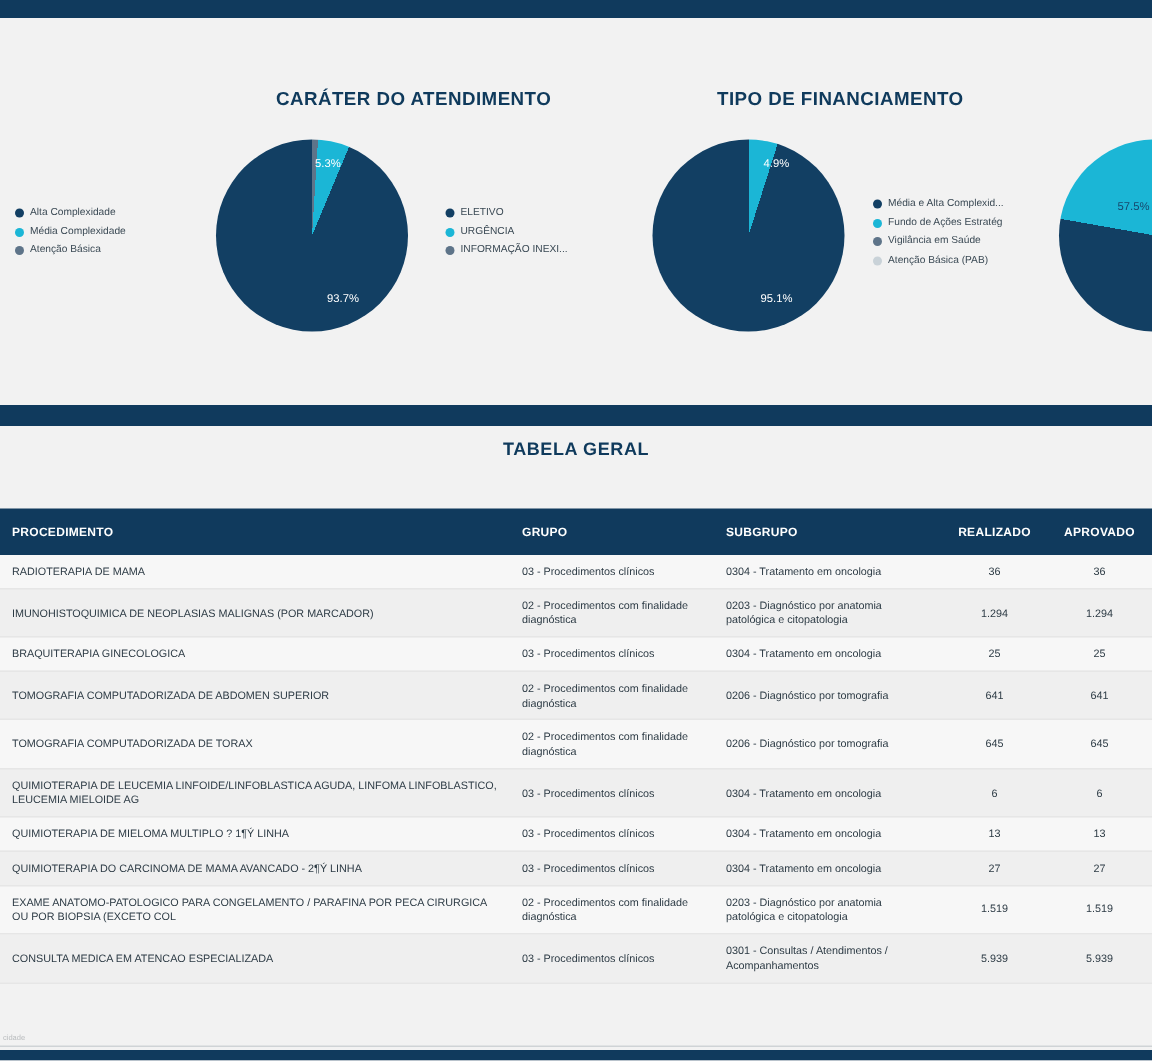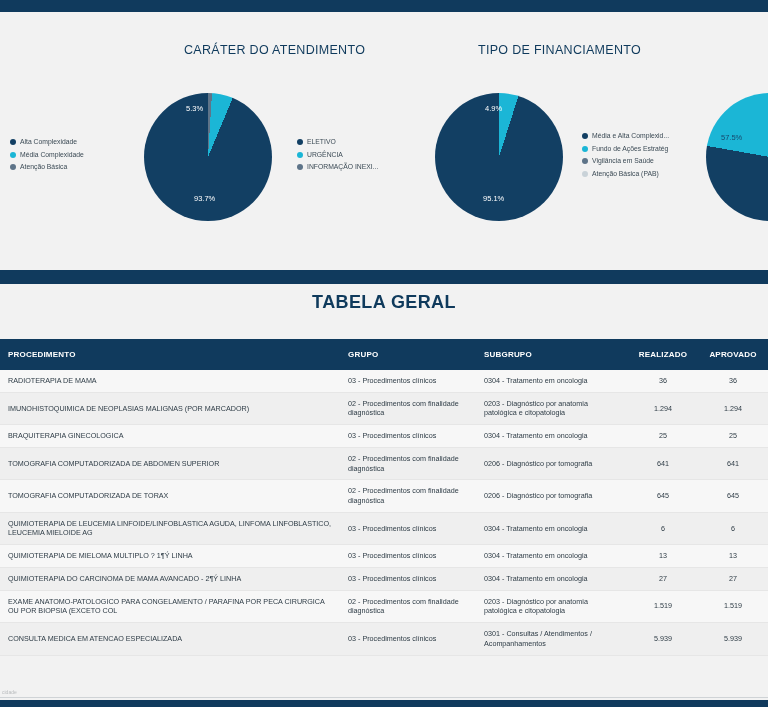--- a/index.html
+++ b/index.html
@@ -11,42 +11,43 @@
   }
   #page { position: relative; width: 768px; height: 707px; background: #f2f2f2; }
 
   
   .topbar { position: absolute; left: 0; top: 0; width: 768px; height: 12px; background: #103A5D; }
 
   
   .charts-band { position: absolute; left: 0; top: 12px; width: 768px; height: 258px; background: #f2f2f2; }
 
   .chart-title {
-    position: absolute; font-size: 12.5px; font-weight: normal;
-    color: #0F3A5C; letter-spacing: .3px; white-space: nowrap;
+    position: absolute; font-size: 12.5px; font-weight: bold;
+    color: #0F3A5C; letter-spacing: .3px; white-space: nowrap; margin-top: 16px;
   }
 
   .pie-wrap { position: absolute; }
   .pie { border-radius: 50%; position: relative; overflow: hidden; }
   .slice-label {
     position: absolute; font-size: 7.5px; color: #ffffff; font-weight: normal;
     white-space: nowrap;
+    margin-left: 24px;
   }
   .slice-label.dark { color: #17496e; }
 
   .legend { position: absolute; font-size: 6.8px; color: #3b4a55; line-height: 1.85; }
   .legend-row { display: flex; align-items: center; white-space: nowrap; }
   .dot { width: 6px; height: 6px; border-radius: 50%; margin-right: 4px; flex: none; }
 
   
   .band-divider { position: absolute; left: 0; top: 270px; width: 768px; height: 14px; background: #103A5D; }
   .table-title-zone { position: absolute; left: 0; top: 284px; width: 768px; height: 55px; background: #f2f2f2; }
   .table-title {
     position: absolute; left: 0; top: 292px; width: 768px; text-align: center;
-    font-size: 18px; font-weight: bold; color: #0F3A5C; letter-spacing: .4px;
+    font-size: 12px; font-weight: bold; color: #0F3A5C; letter-spacing: .4px;
   }
 
   
   .tbl-wrap { position: absolute; left: 0; top: 339px; width: 768px; }
   table.grid { width: 768px; border-collapse: collapse; table-layout: fixed; }
   table.grid thead th {
     background: #103A5D; color: #ffffff; font-size: 8px; font-weight: bold;
     text-align: left; padding: 11px 8px 11px 8px; letter-spacing: .2px;
     vertical-align: middle;
   }

